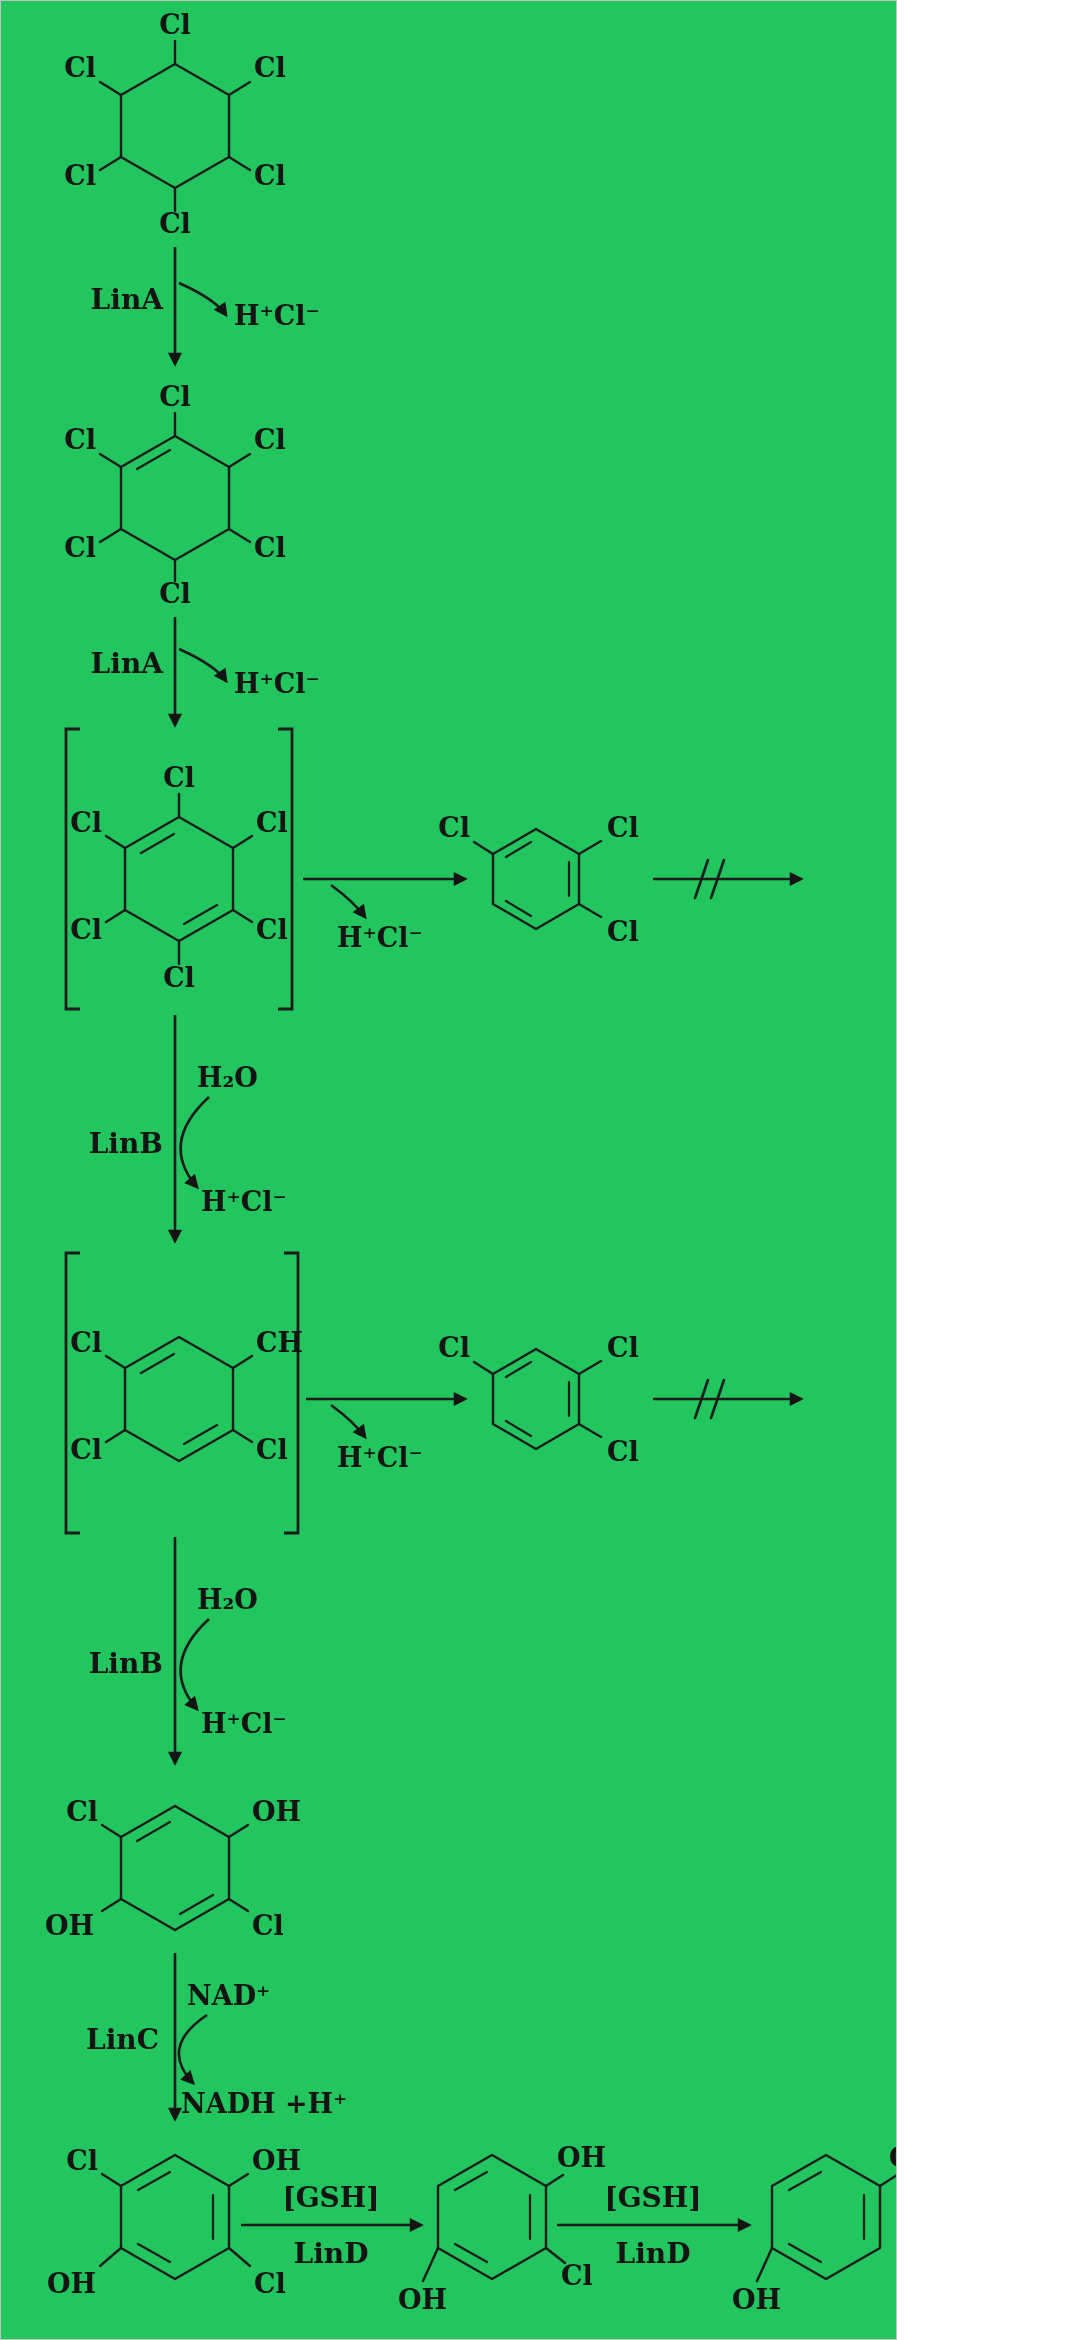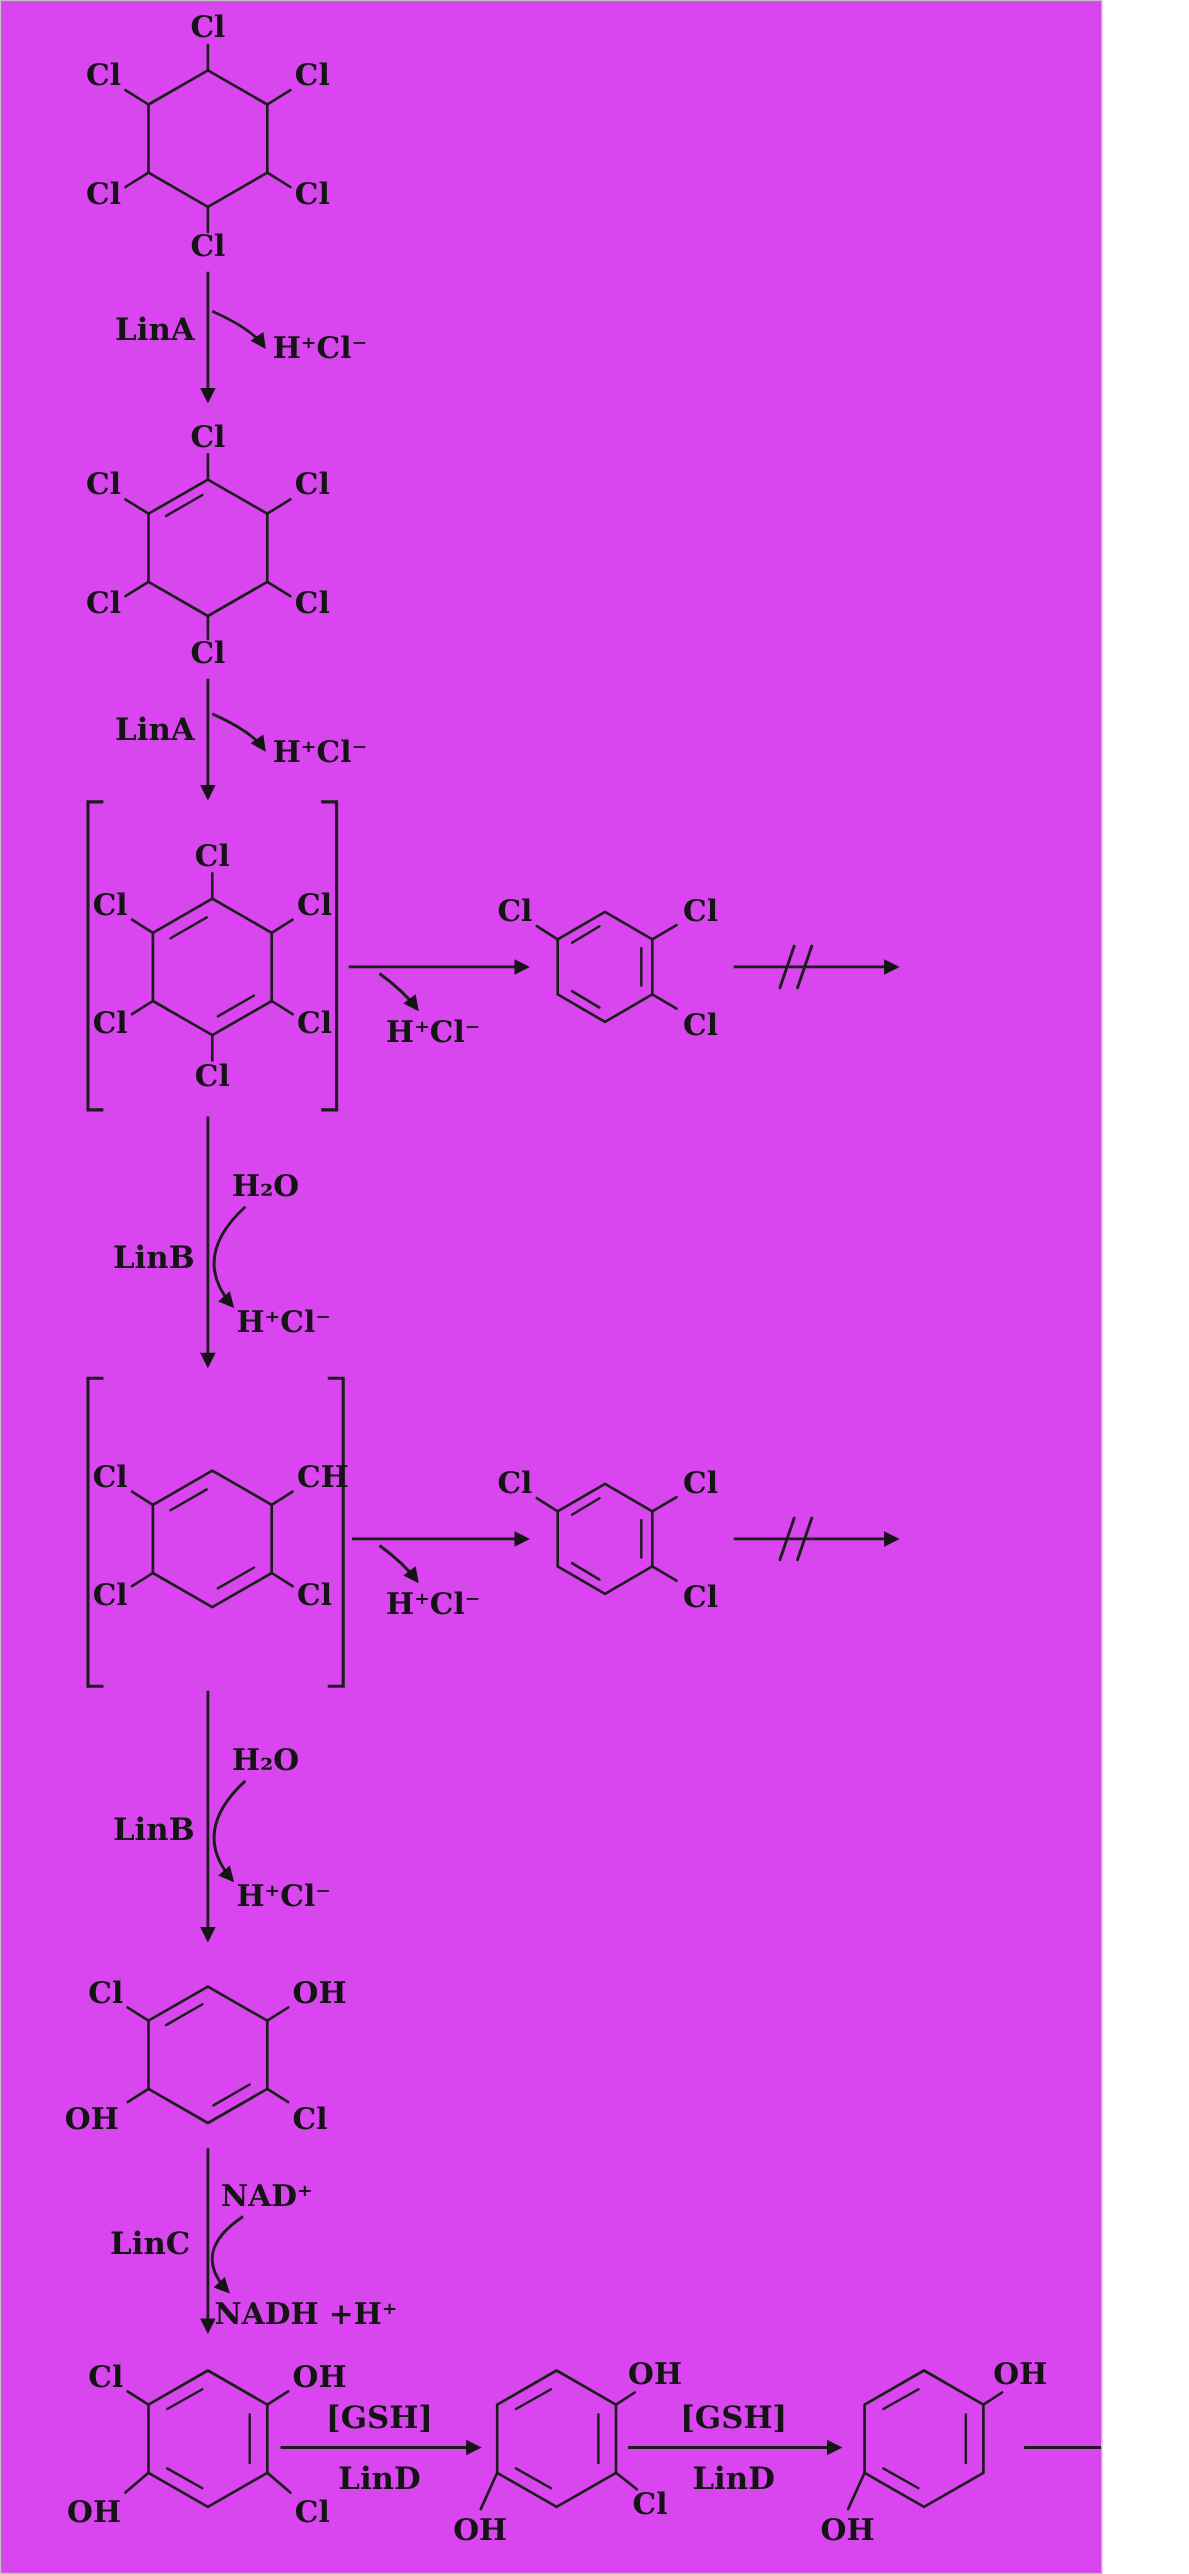--- a/index.html
+++ b/index.html
@@ -1,16 +1,16 @@
 <!DOCTYPE html>
 <html><head>
 <meta charset="utf-8">
 <style>
   html,body{margin:0;padding:0;background:#ffffff;}
-  .canvas{width:1002px;height:2340px;background:#d946ef;border:1px solid #c2c2c2;box-sizing:border-box;overflow:hidden;padding-left:14px;}
+  .canvas{width:897px;height:2340px;background:#22c55e;border:1px solid #c2c2c2;box-sizing:border-box;overflow:hidden;}
   svg{display:block;}
   .bond{stroke:#1c1c1c;stroke-width:2.4;fill:none;stroke-linecap:round;}
   .ring{stroke:#1c1c1c;stroke-width:2.4;fill:none;stroke-linejoin:round;}
   .dbl{stroke:#1c1c1c;stroke-width:2.2;fill:none;stroke-linecap:round;}
   .arrow{stroke:#1c1c1c;stroke-width:2.6;fill:none;}
   .bracket{stroke:#1c1c1c;stroke-width:2.8;fill:none;stroke-linejoin:miter;}
   .slash{stroke:#1c1c1c;stroke-width:2.6;fill:none;stroke-linecap:round;}
   text{font-family:"DejaVu Serif","Liberation Serif",serif;font-weight:bold;fill:#141414;}
   .atom{font-size:27px;}
   .enzyme{font-size:28px;}

